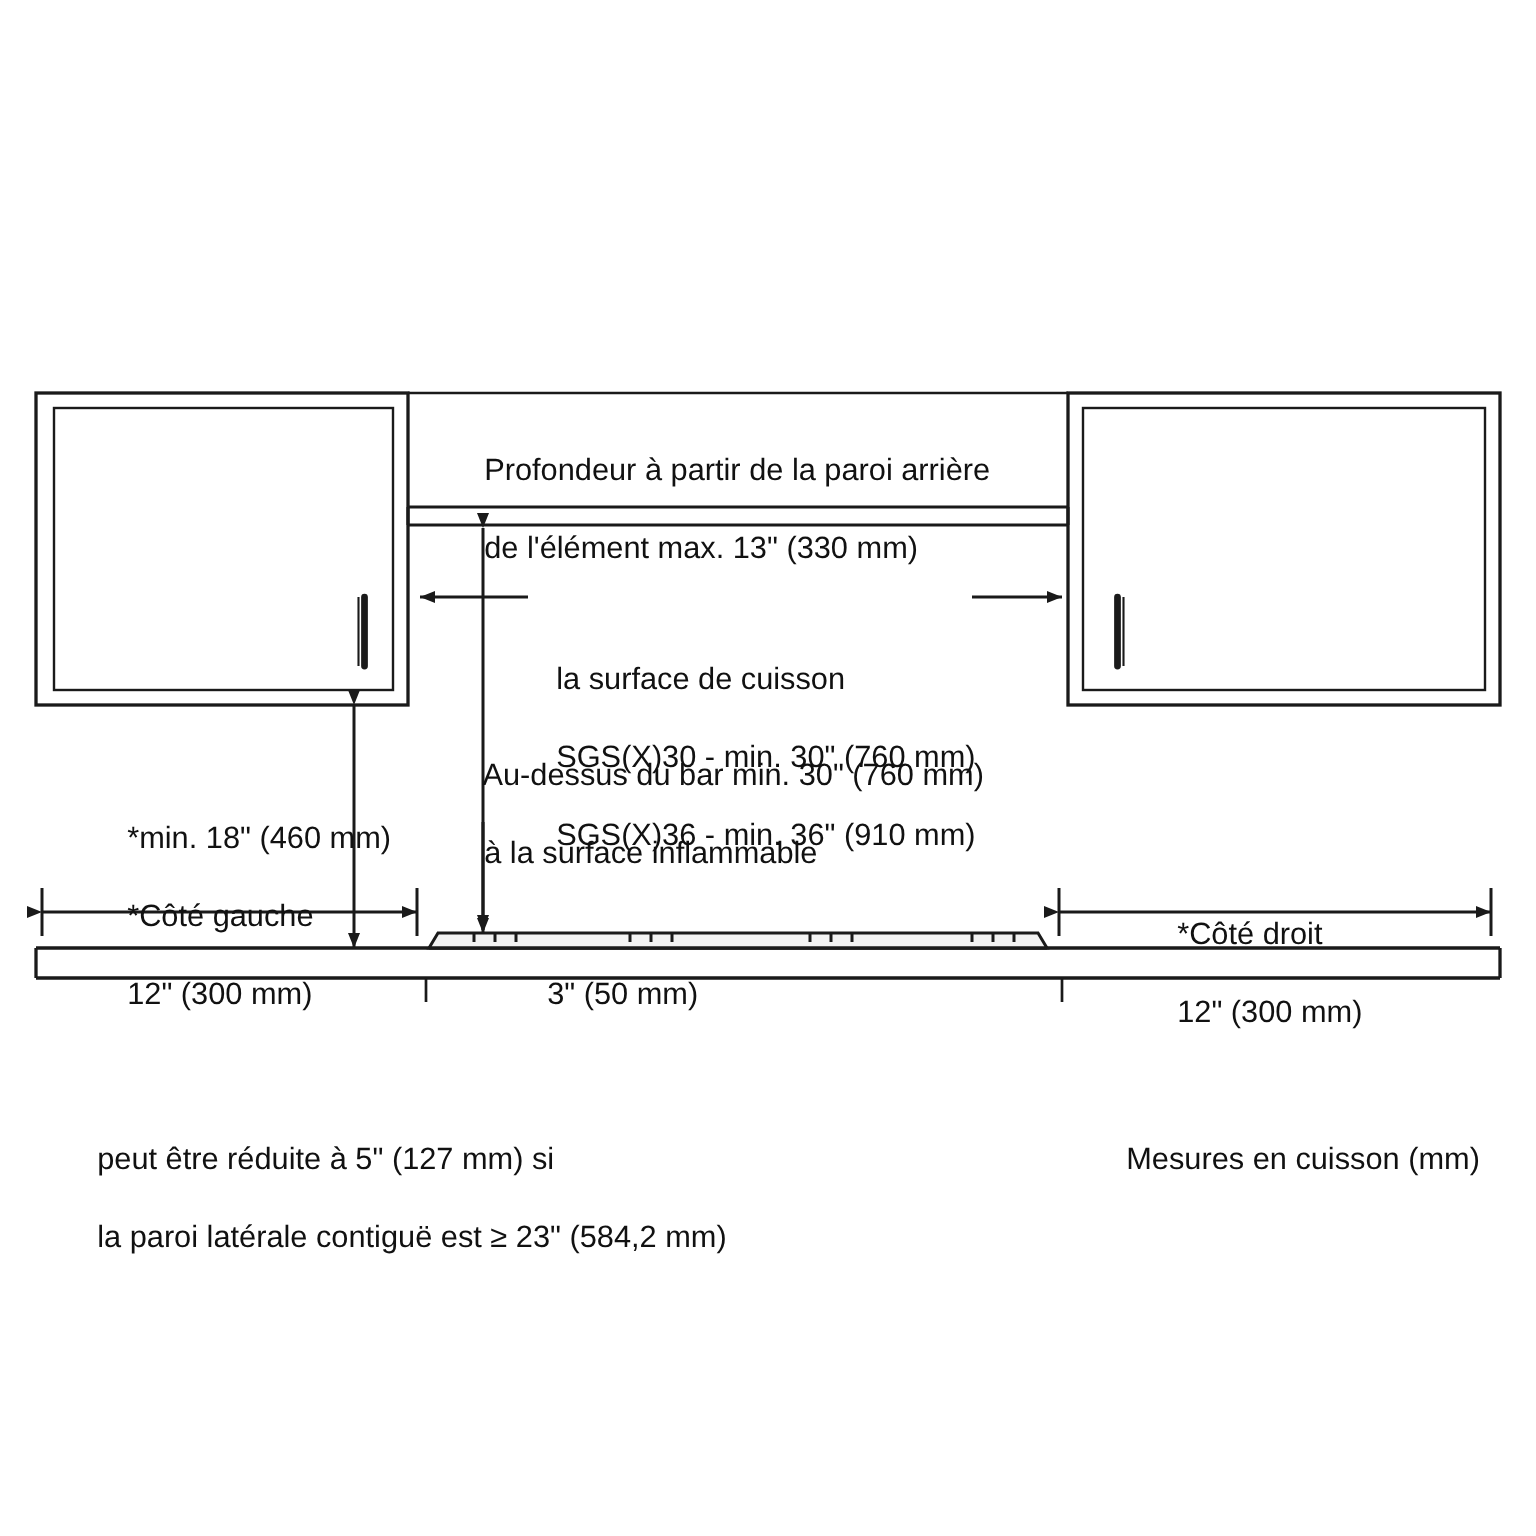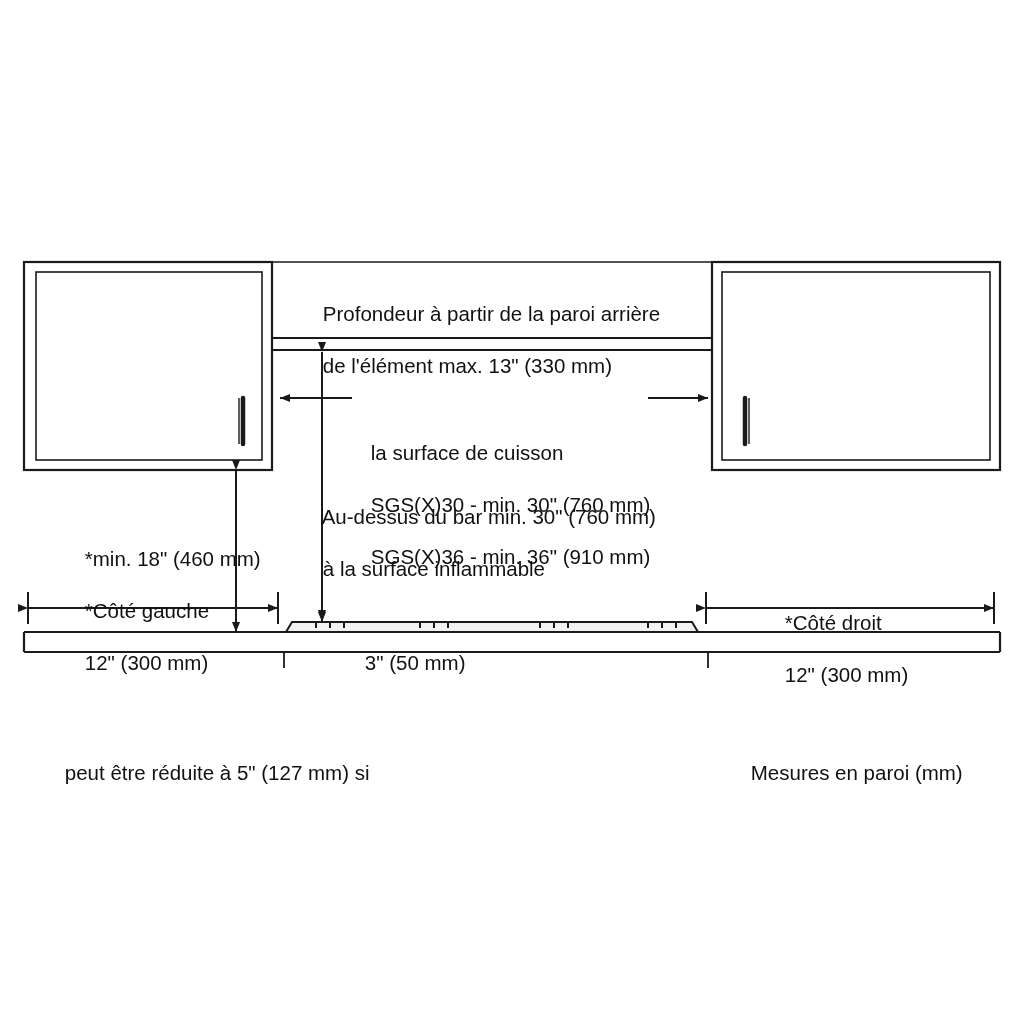--- a/index.html
+++ b/index.html
@@ -142,19 +142,20 @@
   </div>
 
   <div class="lbl" style="left:342px; top:572px;">
     <br>
     <span>3" (50 mm)</span>
   </div>
 
   <div class="lbl" style="left:20px; top:682px;">
     <br>
     <span style="padding-left:22px;">peut être réduite à 5" (127 mm) si</span><br>
+    <span style="padding-left:22px;">la paroi latérale contiguë est ≥ 23" (584,2 mm)</span>
   </div>
 
   <div class="lbl" style="left:728px; top:734px;">
-    <span>Mesures en paroi (mm)</span>
+    <span>Mesures en cuisson (mm)</span>
   </div>
 
 </div>
 
 </body></html>

